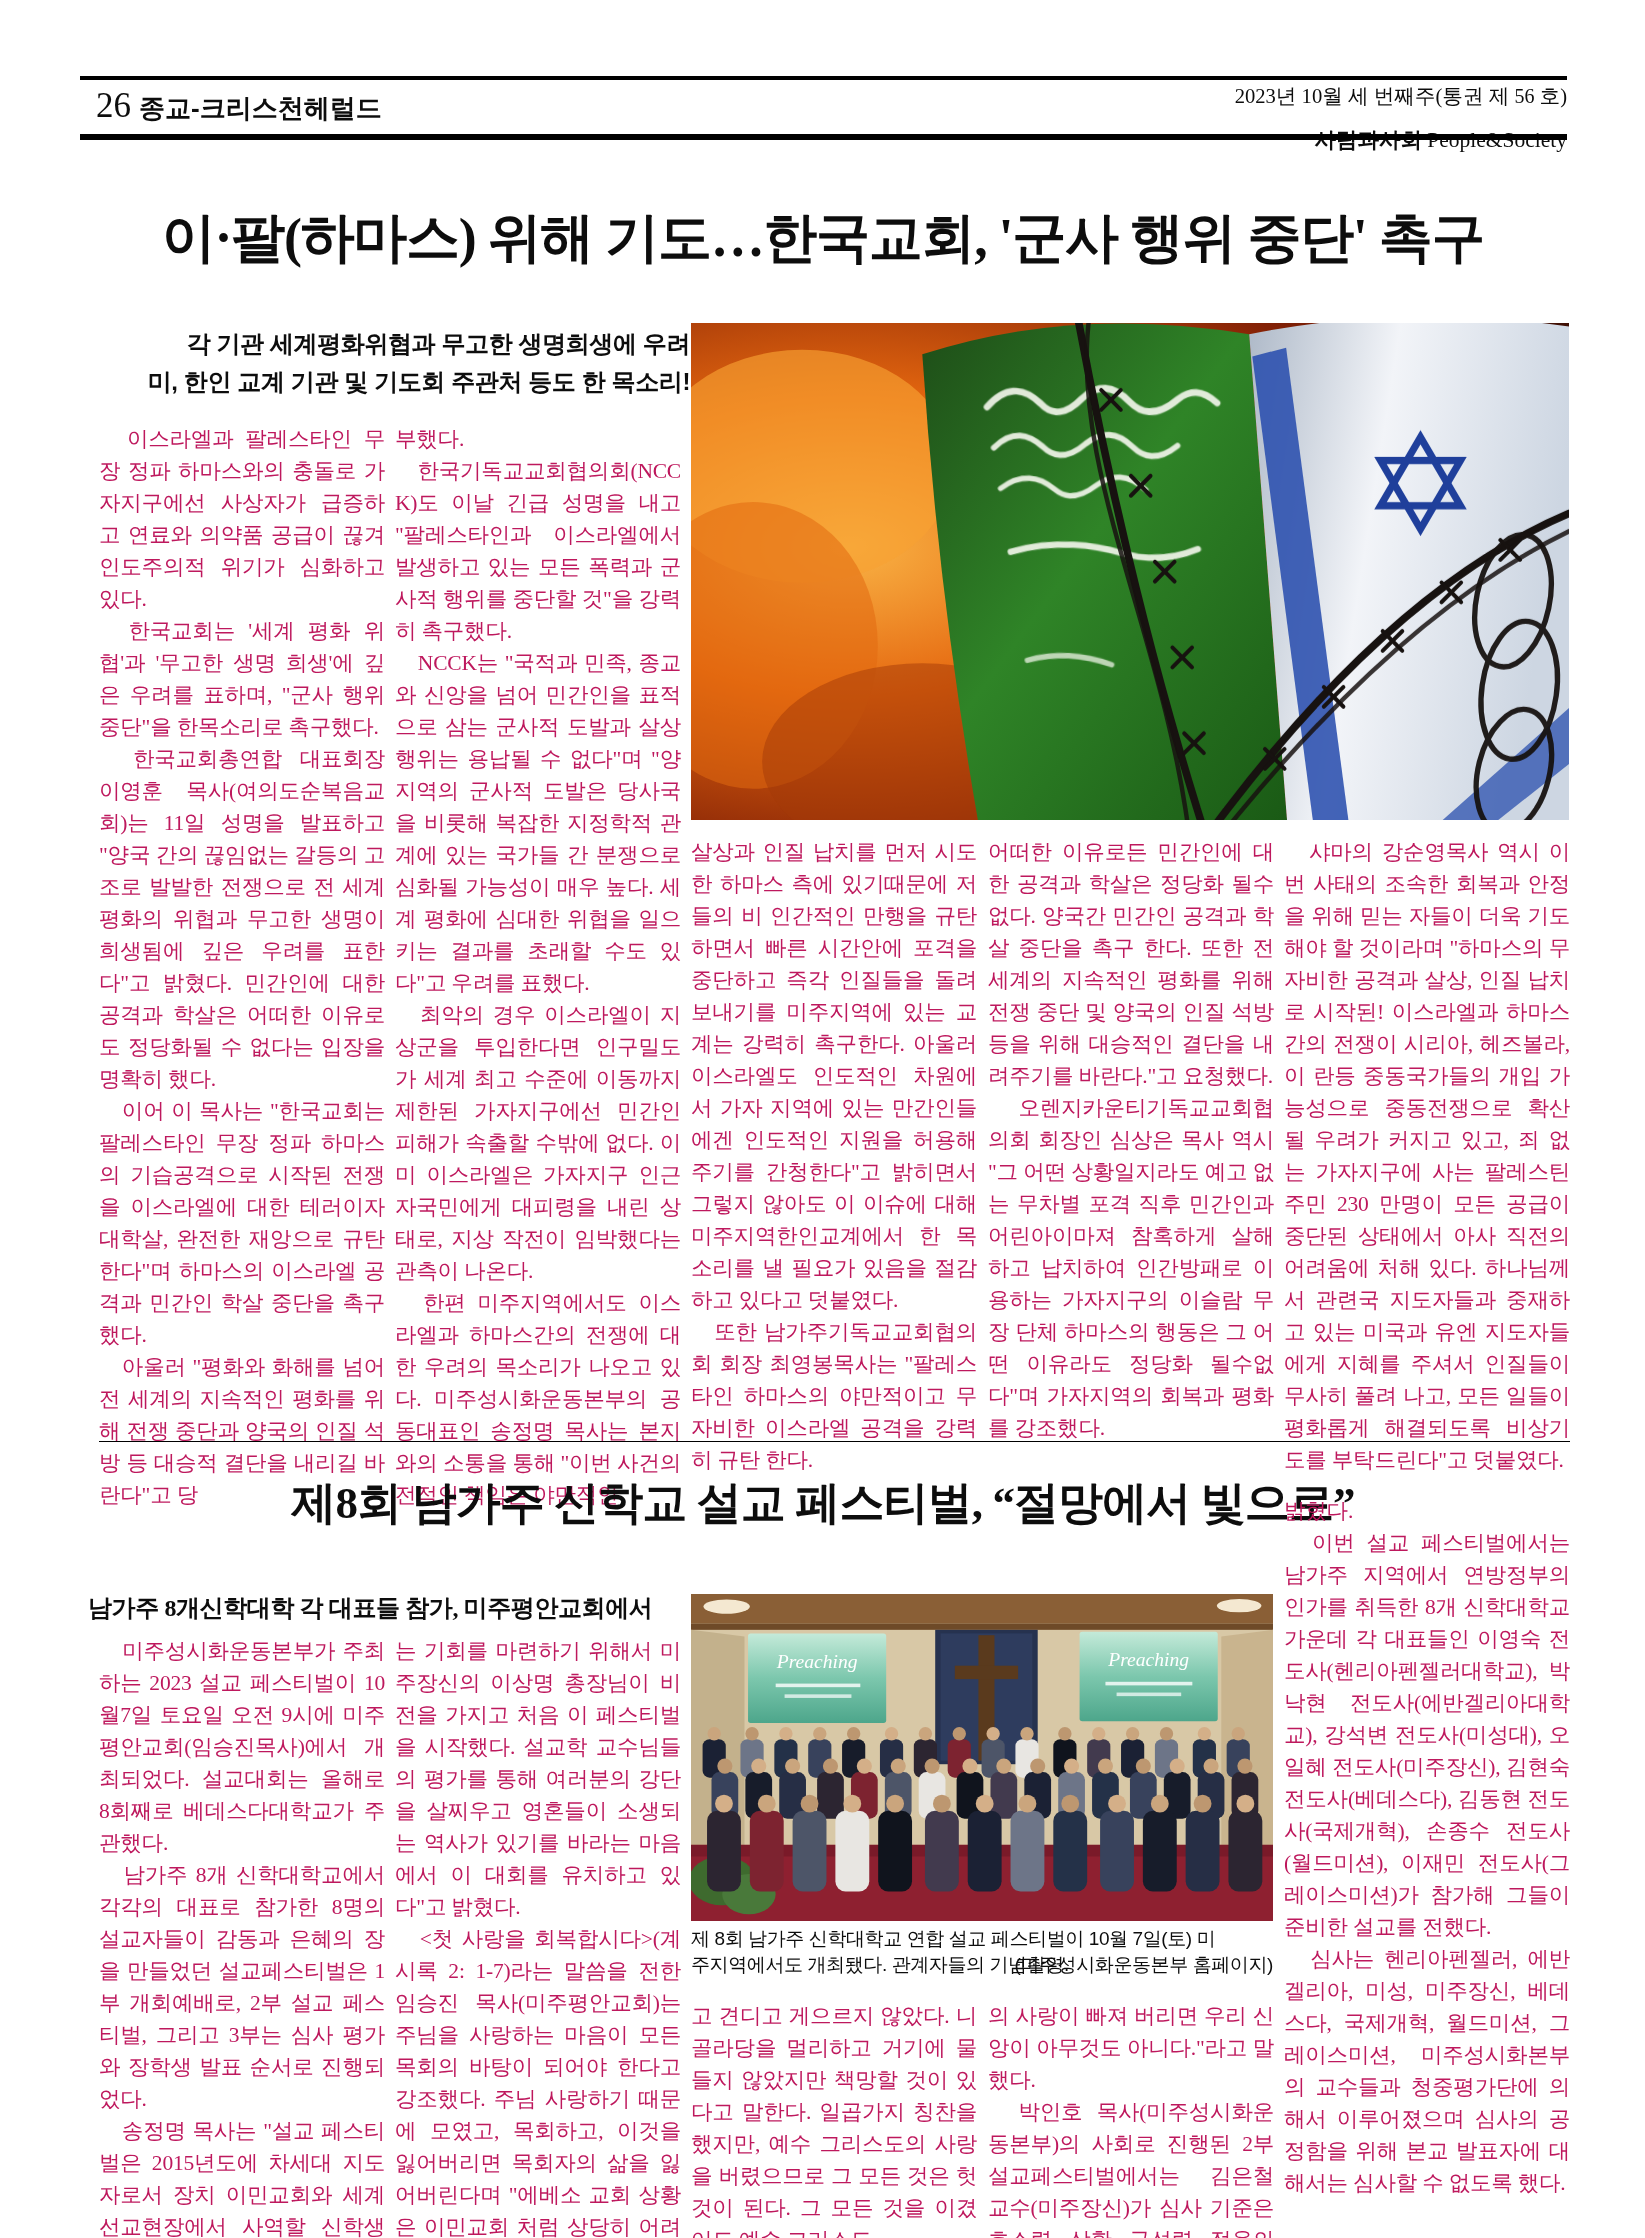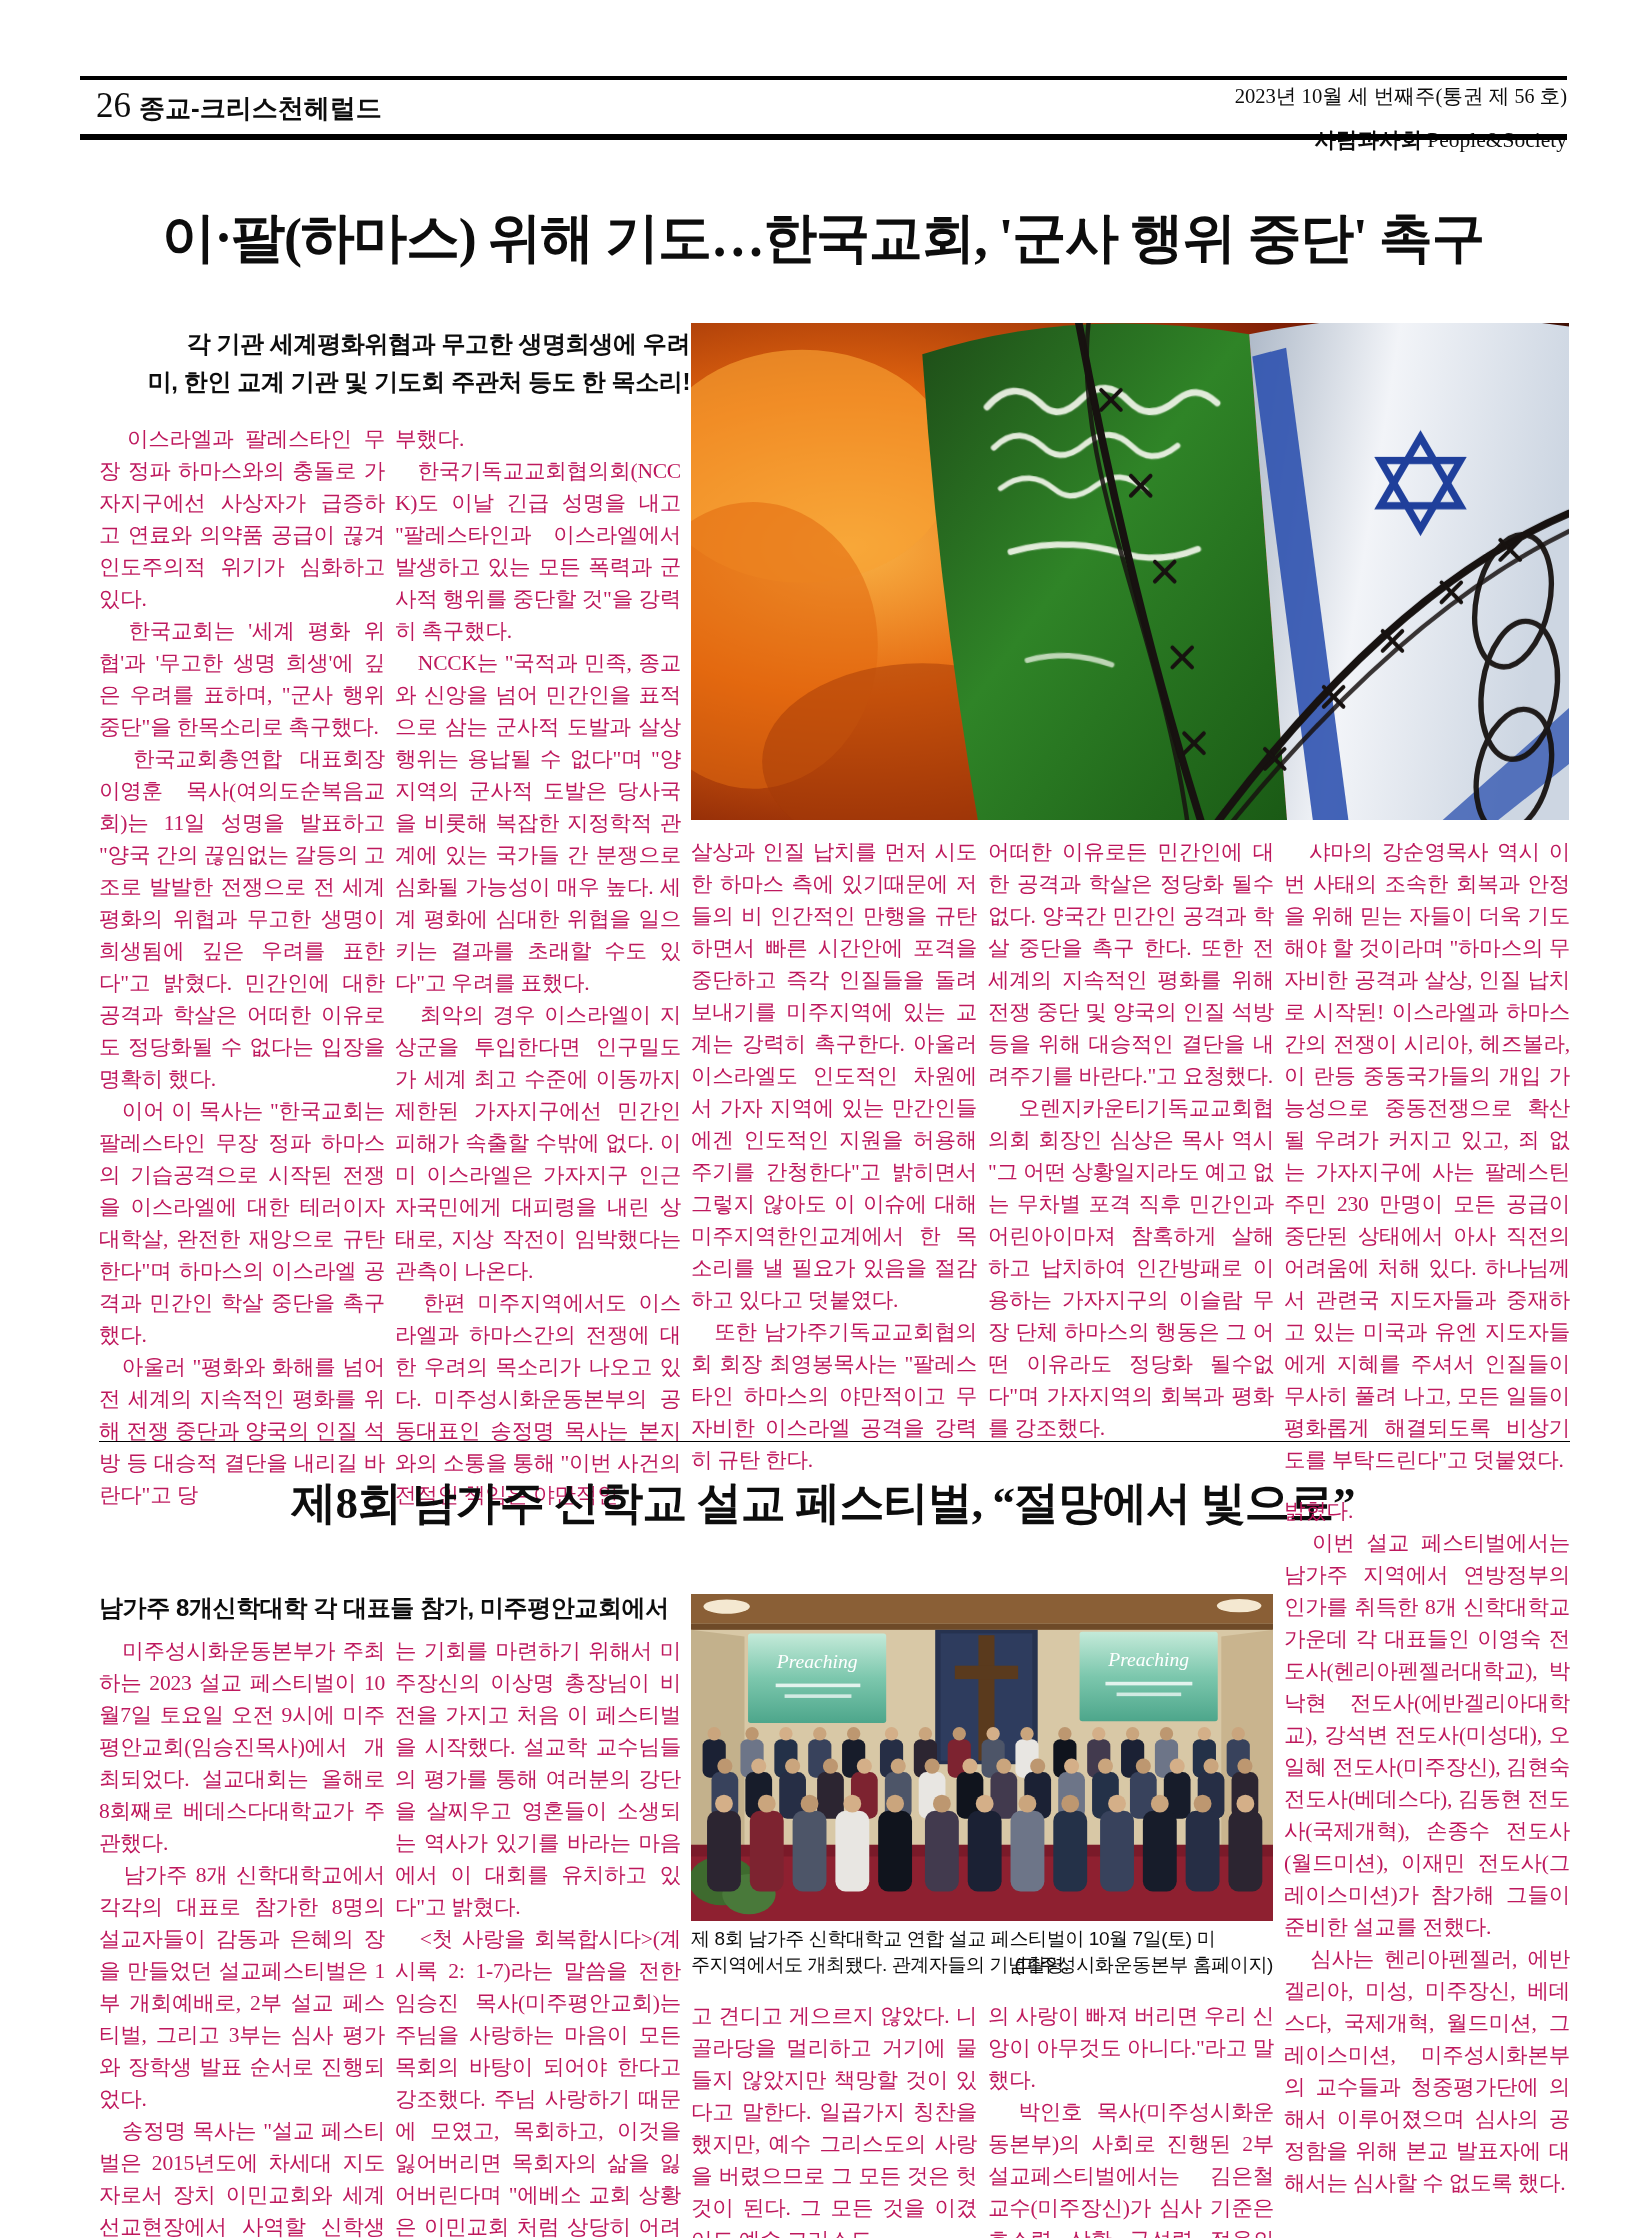--- a/index.html
+++ b/index.html
@@ -150,21 +150,21 @@
 <div class="col" style="left:691px;top:836px;height:600px;">살상과 인질 납치를 먼저 시도한 하마스 측에 있기때문에 저들의 비 인간적인 만행을 규탄 하면서 빠른 시간안에 포격을 중단하고 즉각 인질들을 돌려 보내기를 미주지역에 있는 교계는 강력히 촉구한다. 아울러 이스라엘도 인도적인 차원에서 가자 지역에 있는 만간인들에겐 인도적인 지원을 허용해 주기를 간청한다"고 밝히면서 그렇지 않아도 이 이슈에 대해 미주지역한인교계에서 한 목소리를 낼 필요가 있음을 절감하고 있다고 덧붙였다.
 　또한 남가주기독교교회협의회 회장 최영봉목사는 "팔레스타인 하마스의 야만적이고 무자비한 이스라엘 공격을 강력히 규탄 한다.</div>
 <div class="col" style="left:988px;top:836px;height:600px;">어떠한 이유로든 민간인에 대한 공격과 학살은 정당화 될수 없다. 양국간 민간인 공격과 학살 중단을 촉구 한다. 또한 전세계의 지속적인 평화를 위해 전쟁 중단 및 양국의 인질 석방 등을 위해 대승적인 결단을 내려주기를 바란다."고 요청했다.
 　오렌지카운티기독교교회협의회 회장인 심상은 목사 역시 "그 어떤 상황일지라도 예고 없는 무차별 포격 직후 민간인과 어린아이마져 참혹하게 살해하고 납치하여 인간방패로 이용하는 가자지구의 이슬람 무장 단체 하마스의 행동은 그 어떤 이유라도 정당화 될수없다"며 가자지역의 회복과 평화를 강조했다.</div>
 <div class="col" style="left:1284px;top:836px;height:600px;">　샤마의 강순영목사 역시 이번 사태의 조속한 회복과 안정을 위해 믿는 자들이 더욱 기도해야 할 것이라며 "하마스의 무자비한 공격과 살상, 인질 납치로 시작된! 이스라엘과 하마스간의 전쟁이 시리아, 헤즈볼라, 이 란등 중동국가들의 개입 가능성으로 중동전쟁으로 확산될 우려가 커지고 있고, 죄 없는 가자지구에 사는 팔레스틴주민 230 만명이 모든 공급이 중단된 상태에서 아사 직전의 어려움에 처해 있다. 하나님께서 관련국 지도자들과 중재하고 있는 미국과 유엔 지도자들에게 지혜를 주셔서 인질들이 무사히 풀려 나고, 모든 일들이 평화롭게 해결되도록 비상기도를 부탁드린다"고 덧붙였다.</div>
 
 <div class="rule" style="left:99px;top:1441px;width:1471px;height:1.3px;"></div>
 
 <div class="headline2">제8회 남가주 신학교 설교 페스티벌, “절망에서 빛으로”</div>
 
-<div class="subhead" style="left:99px;top:1589px;width:627px;">남가주 8개신학대학 각 대표들 참가, 미주평안교회에서</div>
+<div class="subhead" style="left:88px;top:1589px;width:627px;font-family:Liberation Serif, serif;">남가주 8개신학대학 각 대표들 참가, 미주평안교회에서</div>
 
 <div class="photo" style="left:691px;top:1594px;width:582px;height:327px;">
 <svg id="group-photo-svg" viewBox="0 0 1306 730" preserveAspectRatio="none">
   <defs>
     <linearGradient id="screen" x1="0" y1="0" x2="0" y2="1">
       <stop offset="0" stop-color="#c4ead9"></stop>
       <stop offset="0.5" stop-color="#7cc7ad"></stop>
       <stop offset="1" stop-color="#4da68b"></stop>
     </linearGradient>
   </defs>

